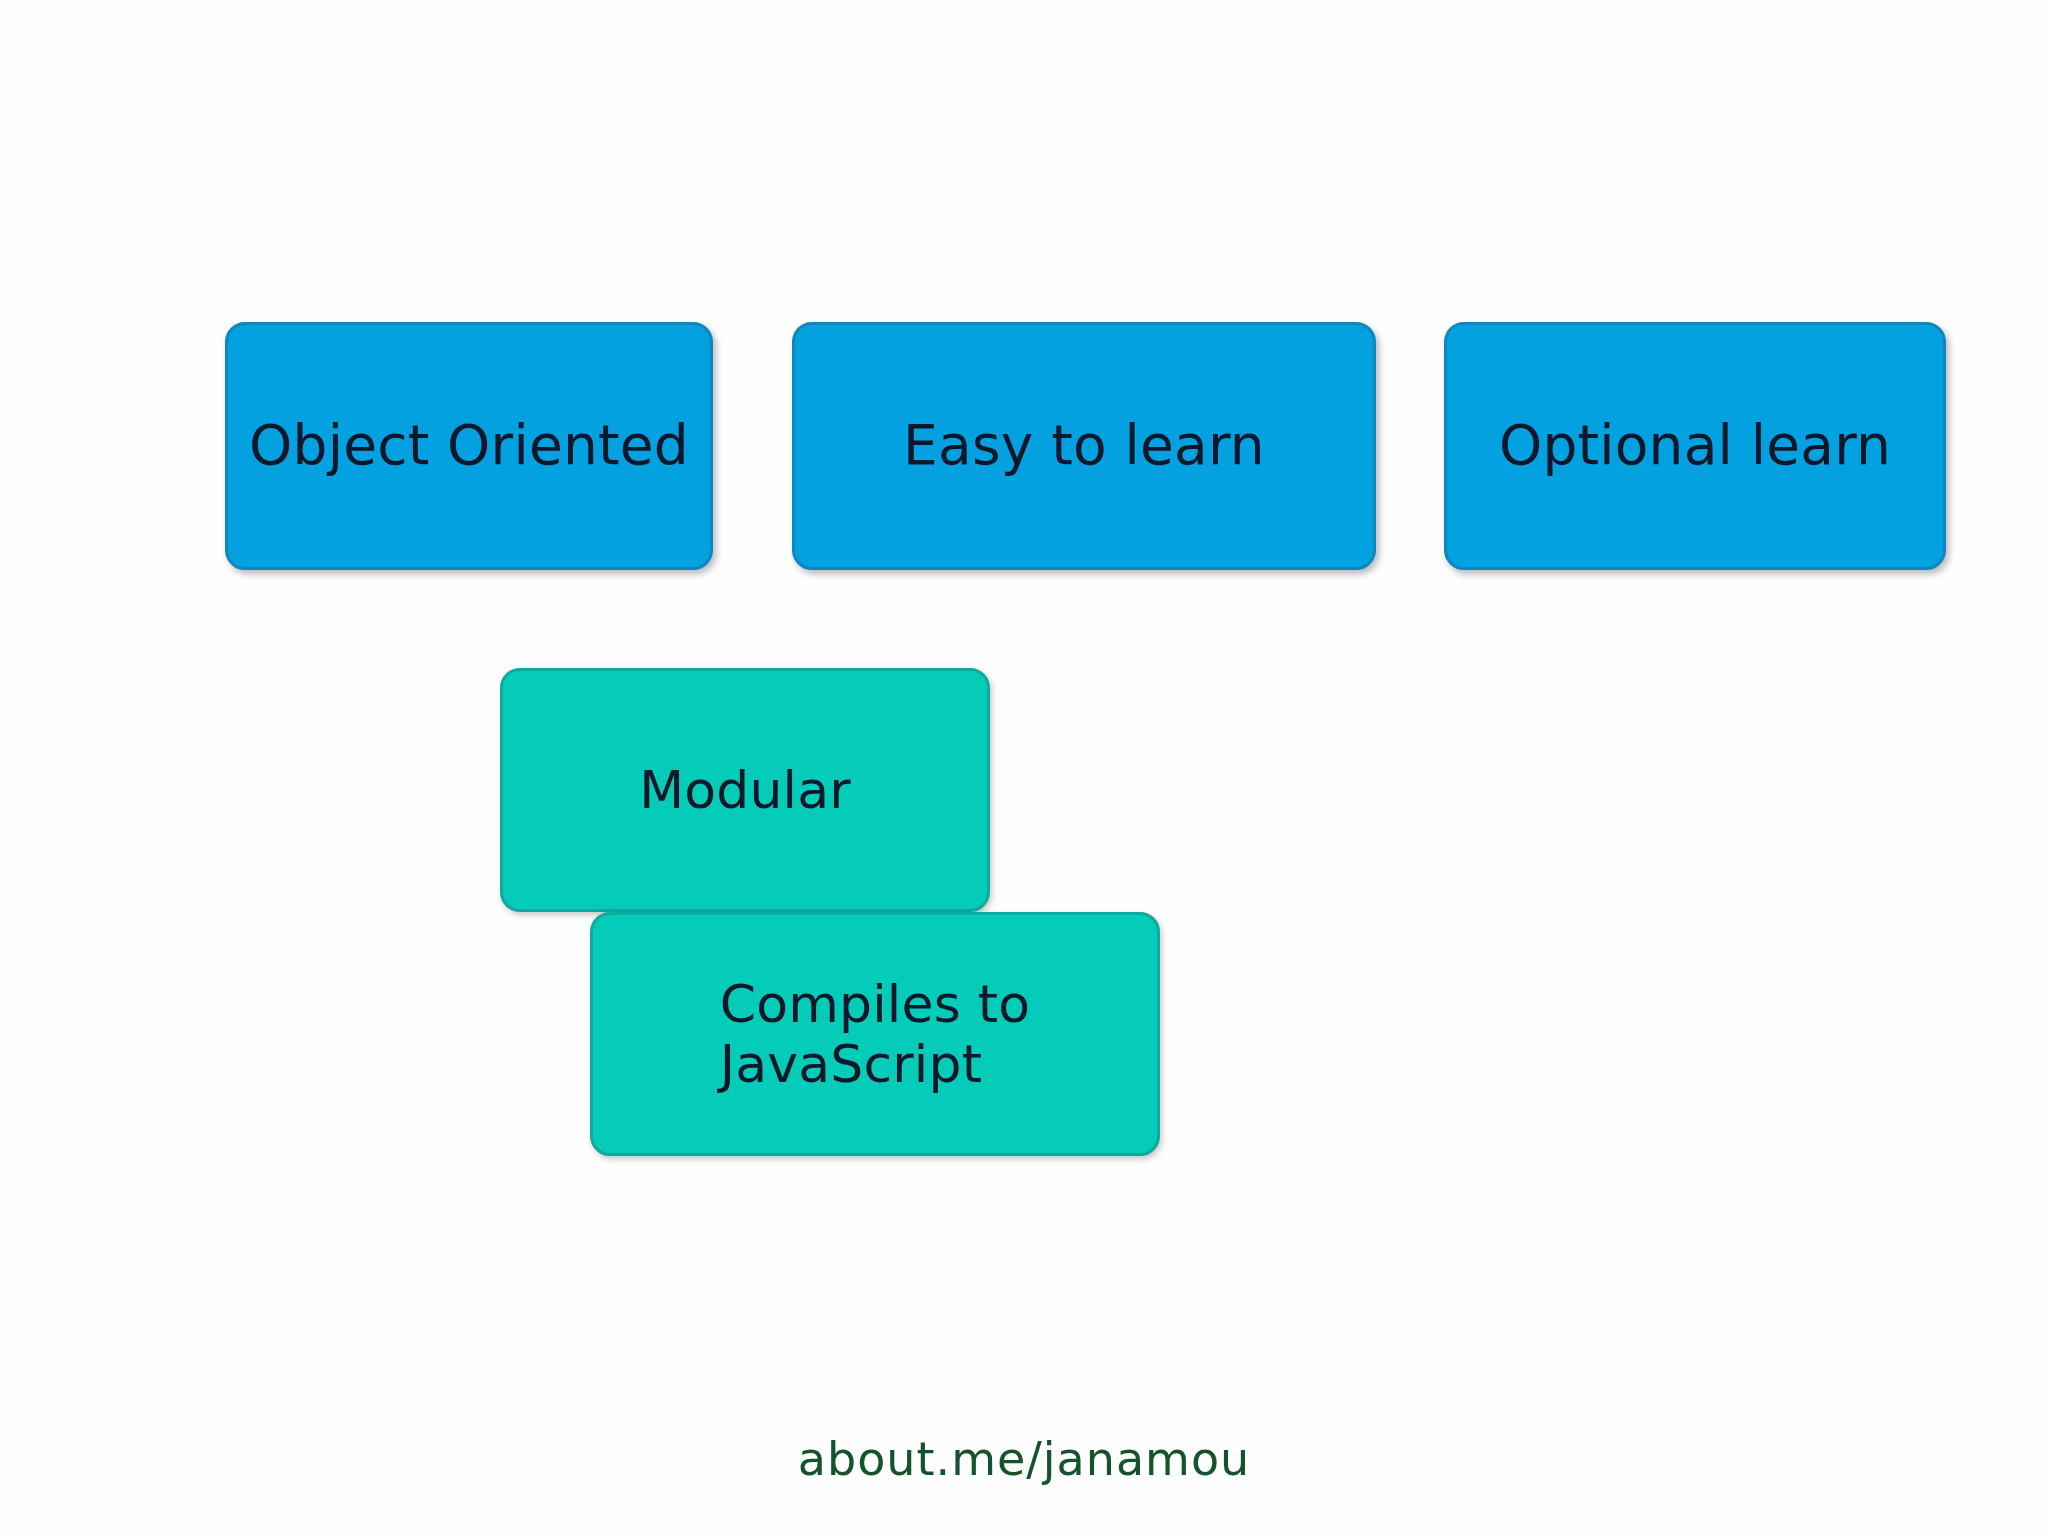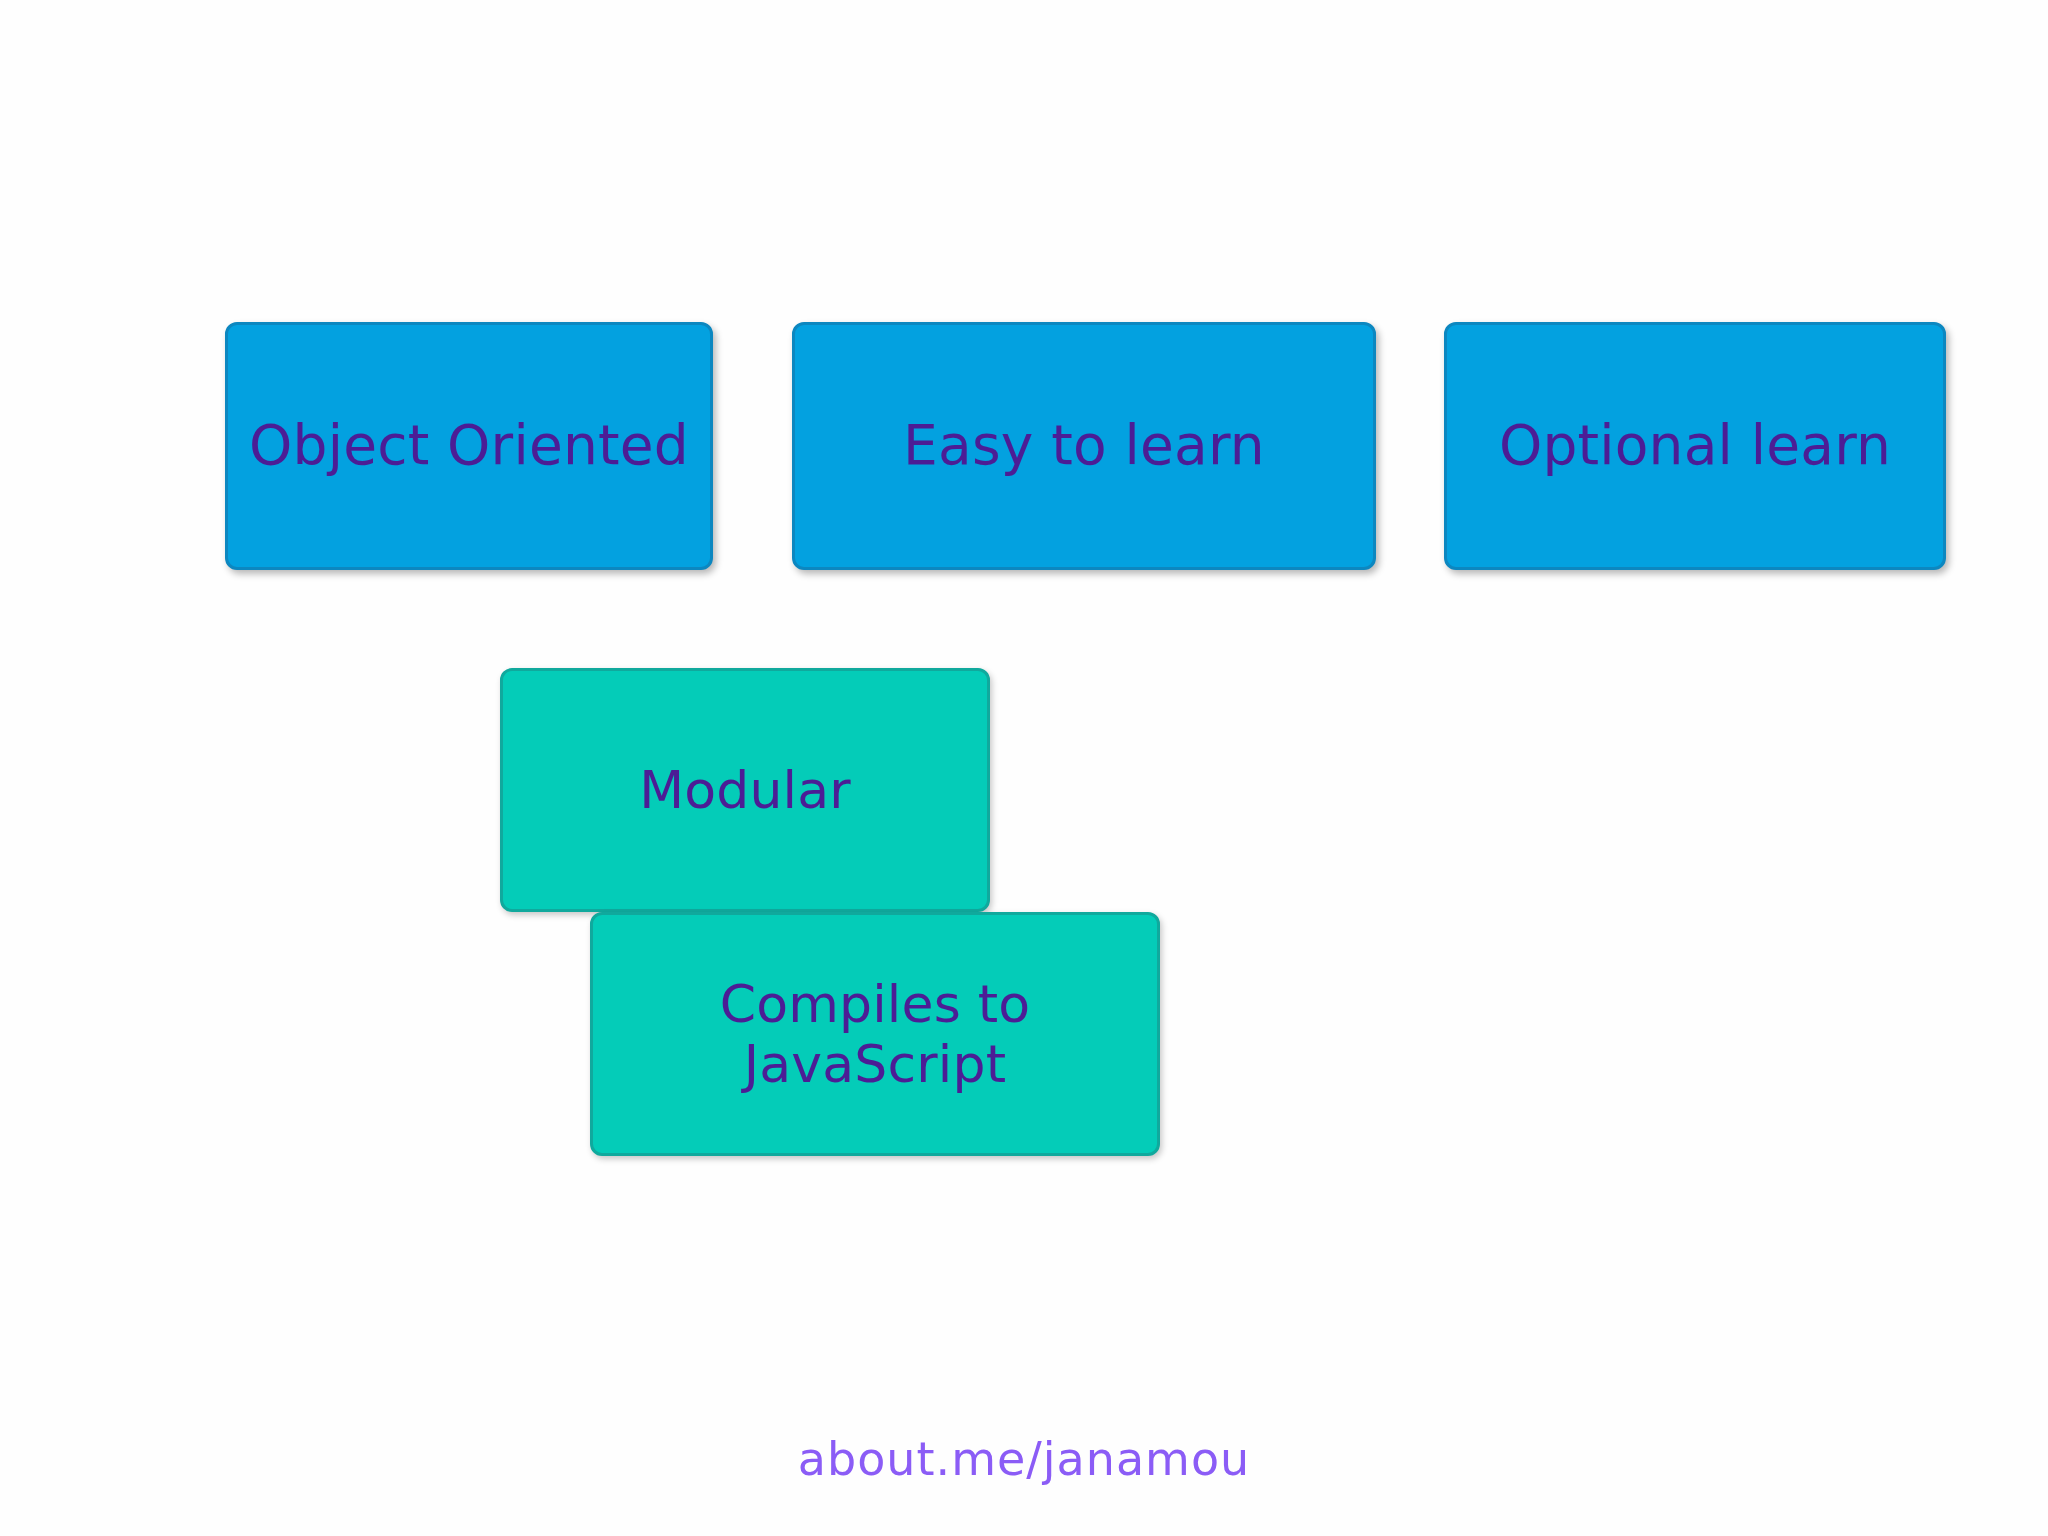--- a/index.html
+++ b/index.html
@@ -38,23 +38,22 @@
     left: 500px;
     top: 668px;
     flex-direction: column;
   }
 
   .card {
     box-sizing: border-box;
     display: flex;
     align-items: center;
     justify-content: center;
-    text-align: center;
-    border-radius: 12px;
-    color: #4c1d95;
+    border-radius: 20px;
+    color: #0f172a;
     font-weight: 400;
     letter-spacing: 0.2px;
     user-select: none;
   }
 
   .card-label {
     display: block;
     white-space: pre-line;
     line-height: 1.16;
   }
@@ -84,21 +83,21 @@
 
   #footer {
     position: absolute;
     left: 0;
     right: 0;
     top: 1432px;
     text-align: center;
   }
   #footer-text {
     display: inline-block;
-    color: #8b5cf6;
+    color: #14532d;
     font-size: 46px;
     font-weight: 400;
     letter-spacing: 1px;
   }
 </style>
 </head>
 <body>
 
 <div id="slide">
 

